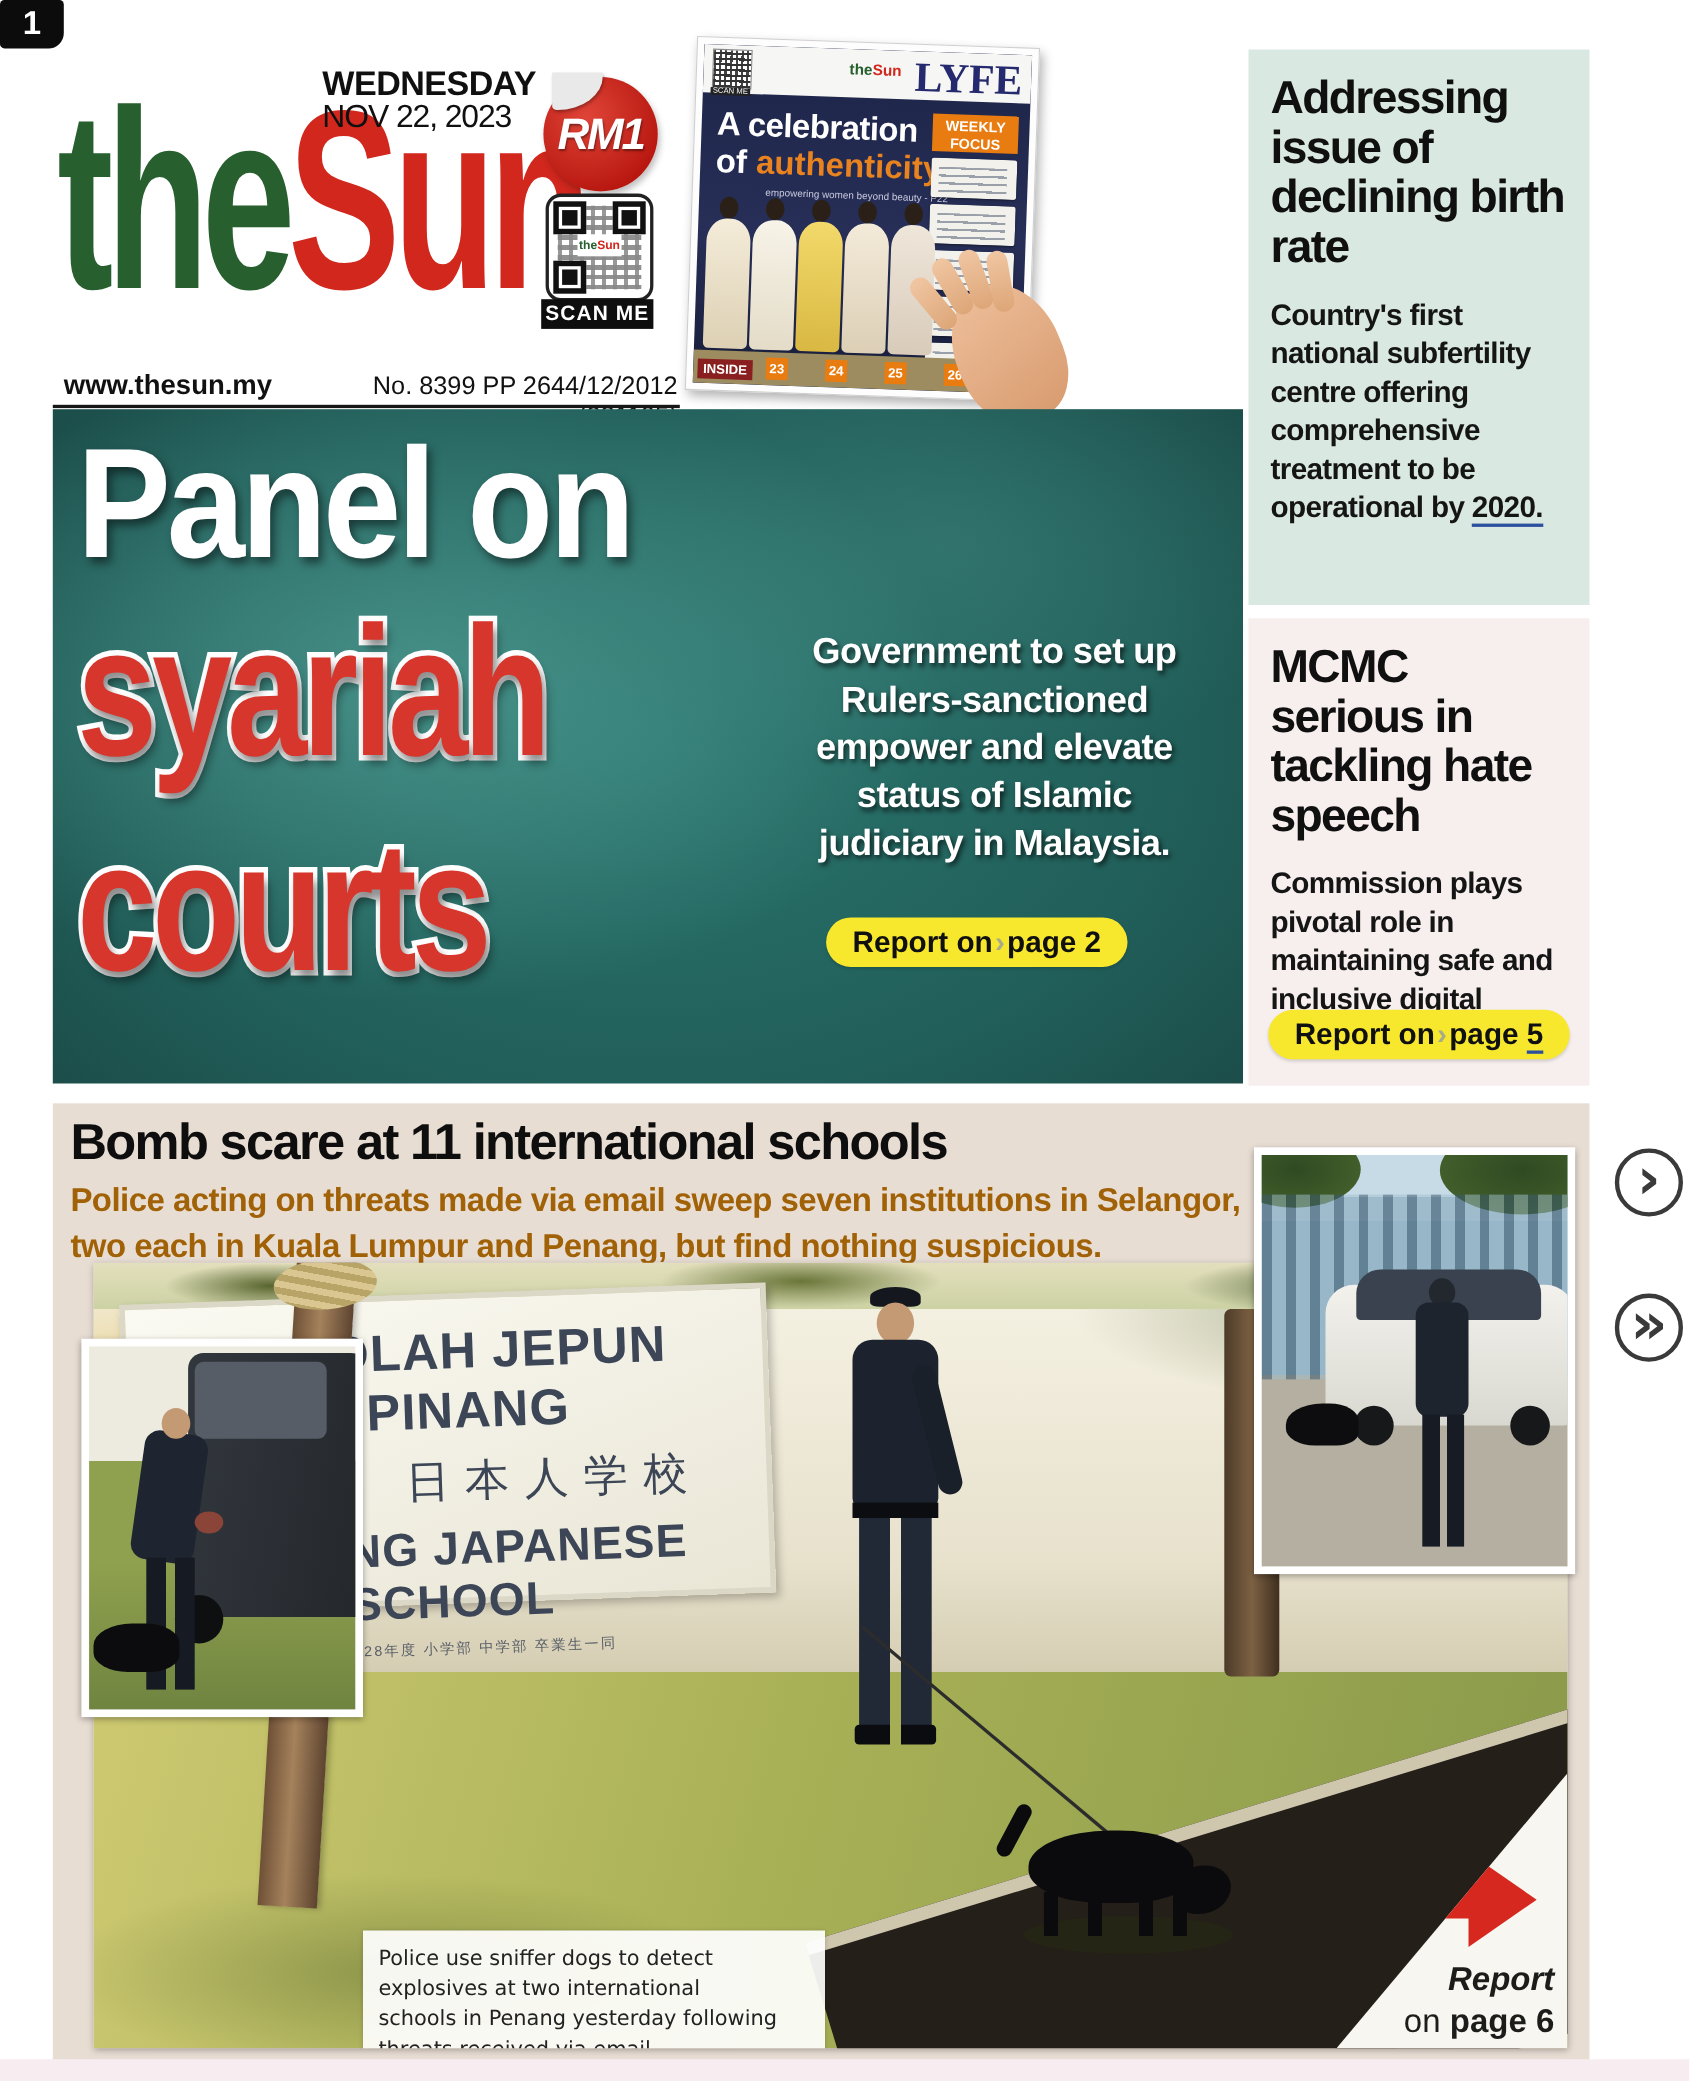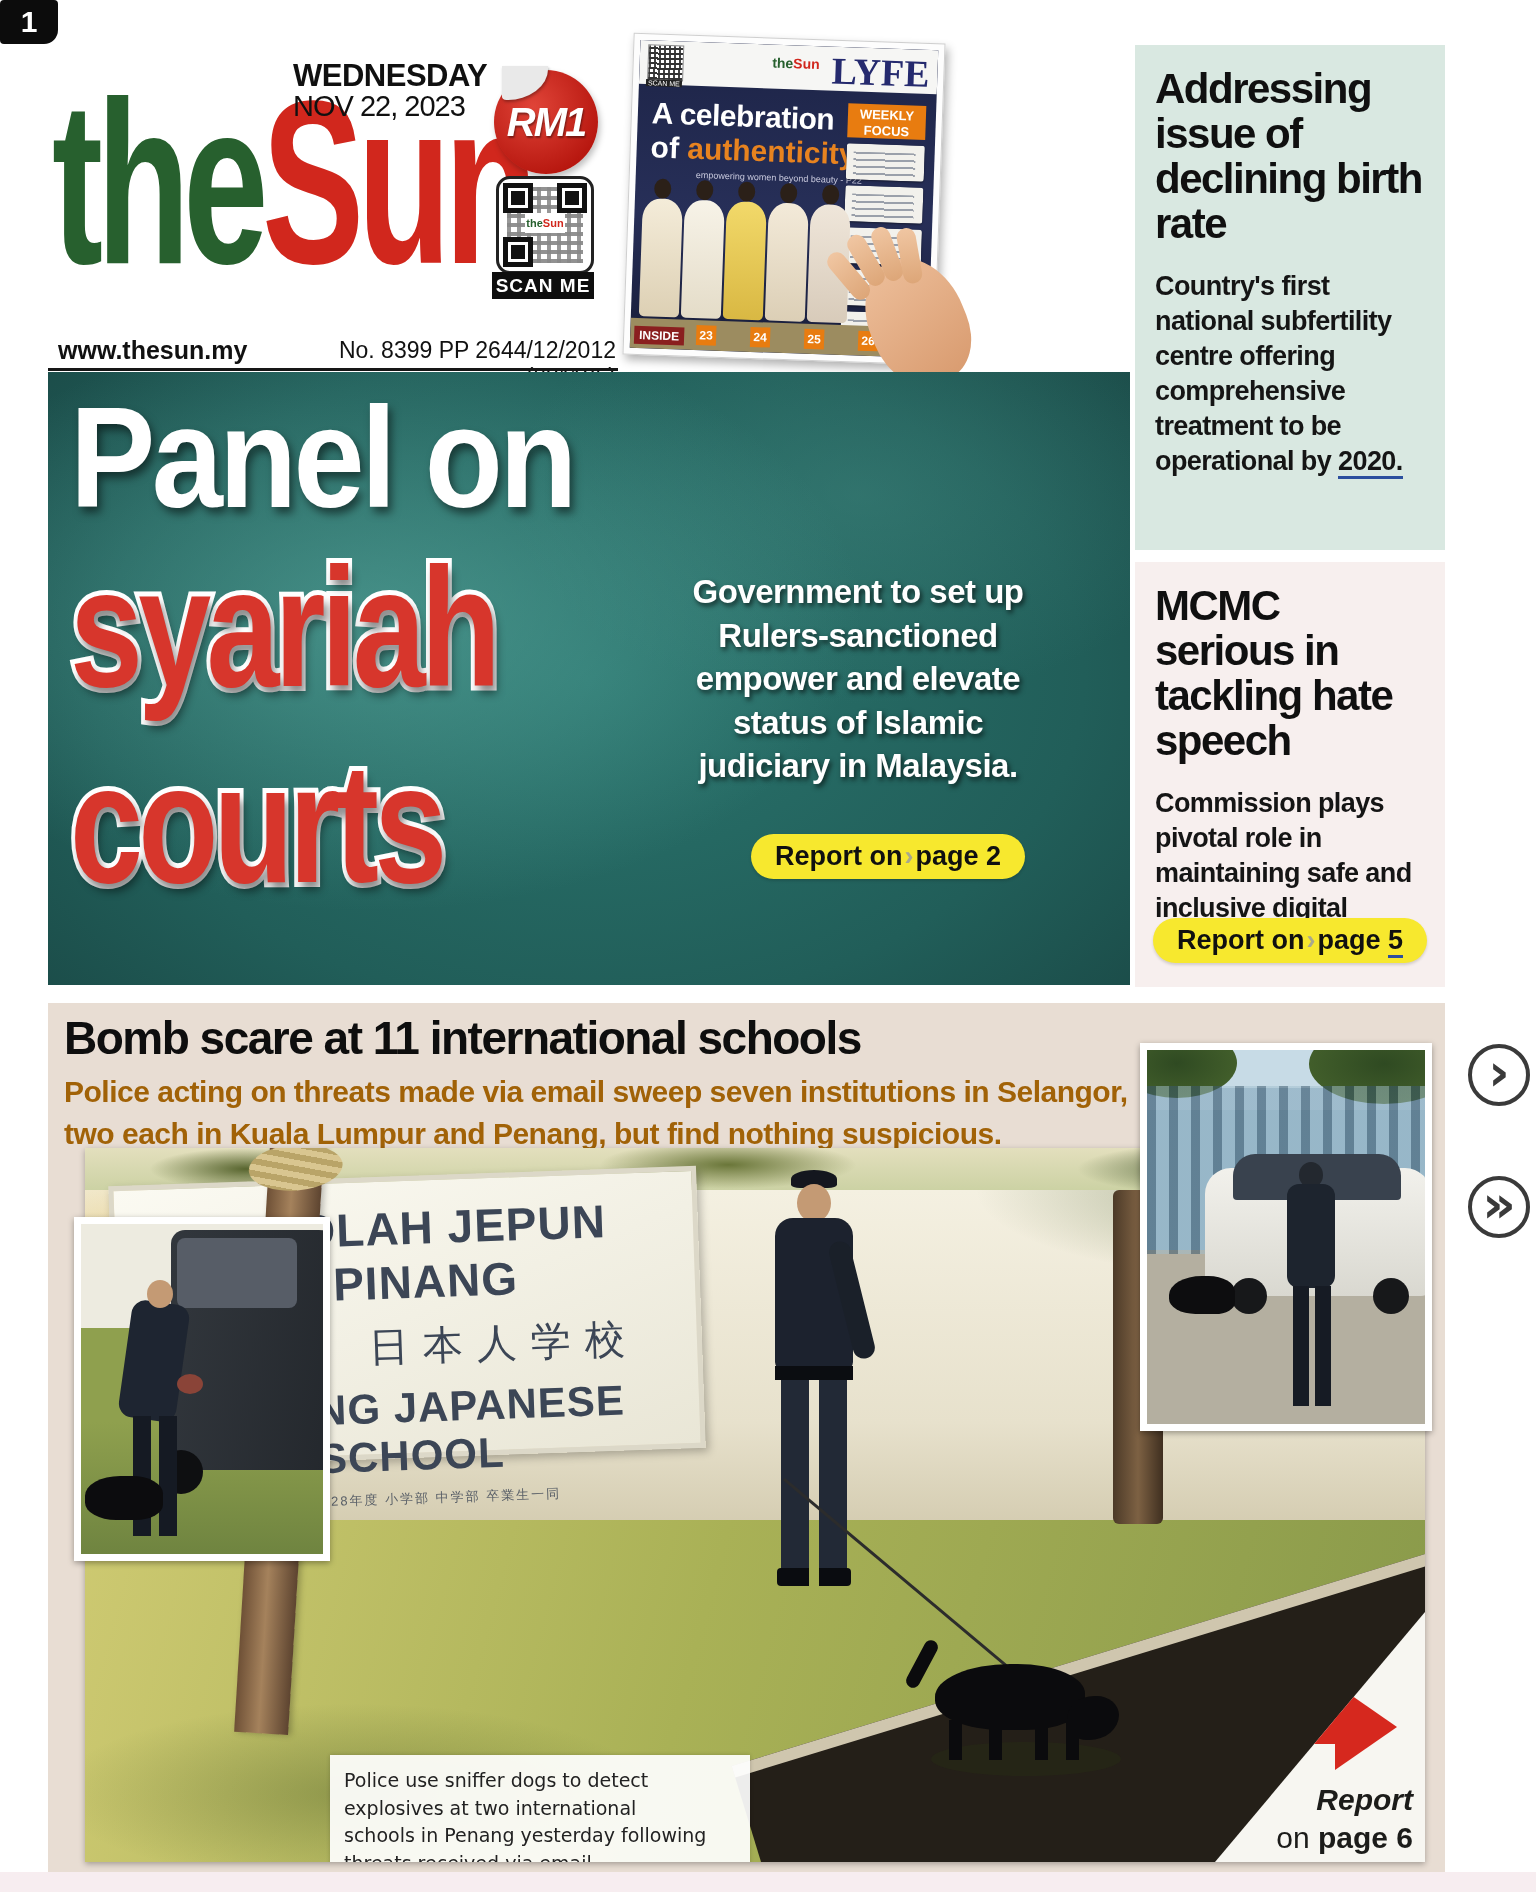--- a/index.html
+++ b/index.html
@@ -90,21 +90,21 @@
     background:
       radial-gradient(ellipse 700px 420px at 30% 40%,rgba(96,176,166,.55),transparent 70%),
       radial-gradient(ellipse 500px 300px at 75% 20%,rgba(70,140,132,.4),transparent 70%),
       radial-gradient(ellipse 900px 600px at 50% 50%,#2a746d 0%,#215e59 55%,#173f3d 100%);}
   .hl-white{left:22px;top:4px;font-size:142px;font-weight:bold;color:#fff;letter-spacing:-4px;
     transform:scaleX(.9);transform-origin:left top;text-shadow:4px 6px 9px rgba(0,0,0,.5);white-space:nowrap;}
   .hl-red{font-size:168px;font-weight:bold;color:#d7362c;letter-spacing:-6px;white-space:nowrap;
     transform:scaleX(.78);transform-origin:left top;
     -webkit-text-stroke:10px #ffffff;paint-order:stroke fill;
     text-shadow:5px 8px 10px rgba(0,0,0,.45);}
-  .standfirst{left:570px;top:198px;width:480px;text-align:center;color:#fff;font-weight:bold;
+  .standfirst{left:616px;top:198px;width:480px;text-align:center;color:#fff;font-weight:bold;
     font-size:33px;line-height:1.32;letter-spacing:-.5px;text-shadow:2px 3px 5px rgba(0,0,0,.65);}
   
   .bomb{left:48px;top:1003px;width:1397px;height:872px;background:#e8ddd3;}
   .bomb-head{left:16px;top:8px;font-size:46px;font-weight:bold;color:#0e0e0e;letter-spacing:-1.5px;}
   .bomb-sub{left:16px;top:68px;font-size:30px;font-weight:bold;color:#a16207;line-height:1.4;letter-spacing:-.5px;}
   .photo-frame{background:#fff;box-shadow:0 2px 6px rgba(0,0,0,.35);}
   
   .in1{left:1092px;top:40px;width:292px;height:388px;padding:7px;box-sizing:border-box;}
   .in1 .ph{position:absolute;inset:7px;overflow:hidden;
     background:linear-gradient(180deg,#c7dbe6 0 38px,#9db9cc 38px 60px,#8fb0c4 60px 200px,#b4afa0 200px 100%);}

